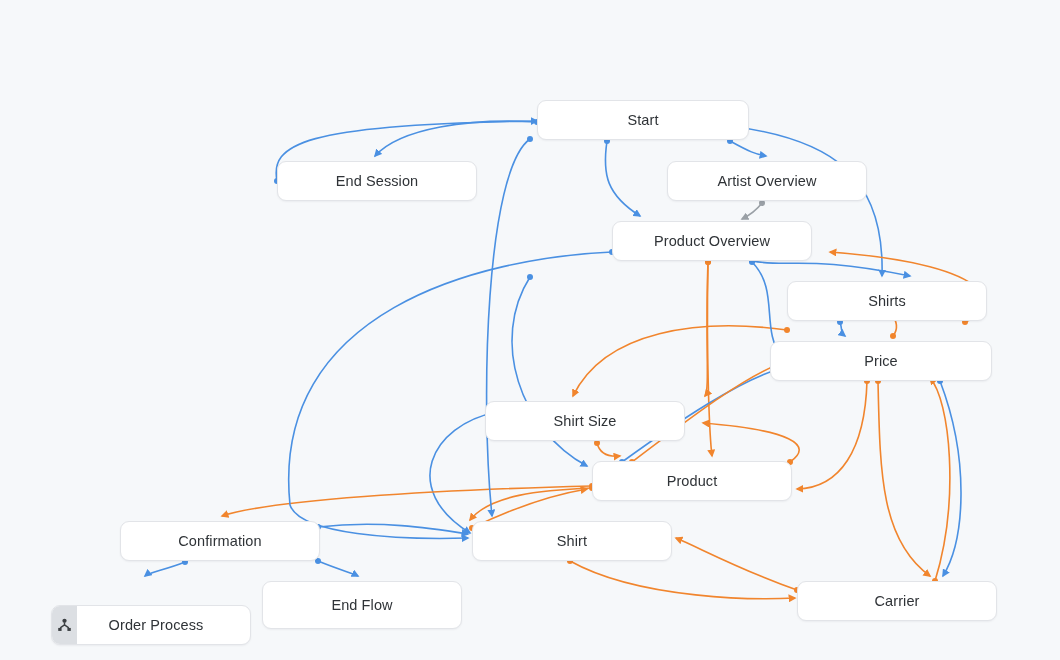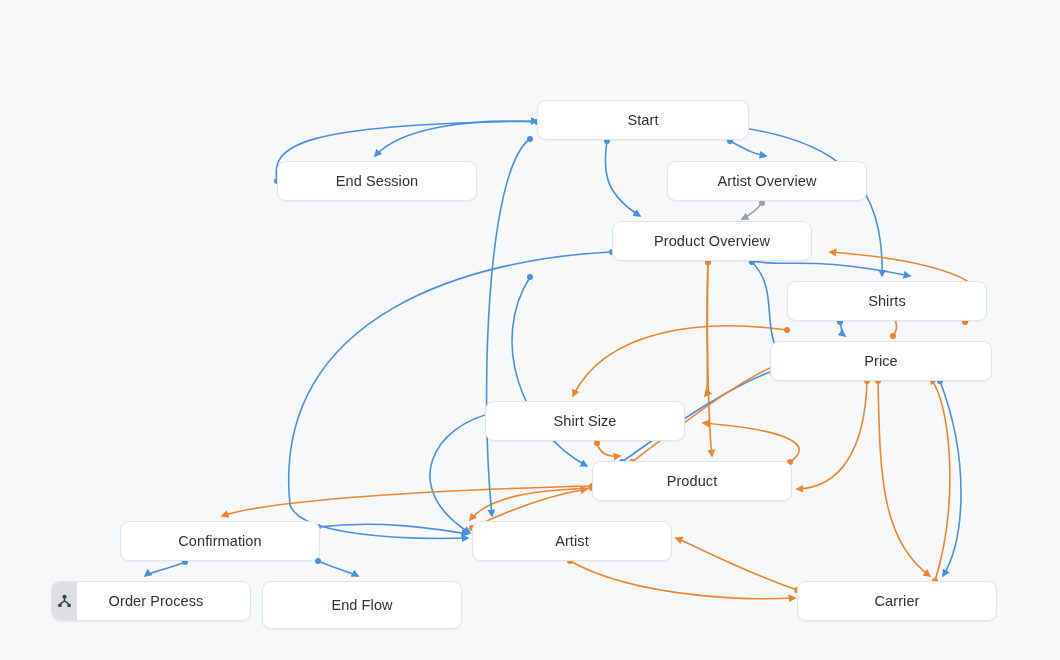--- a/index.html
+++ b/index.html
@@ -44,20 +44,21 @@
     color: #2f3337;
     letter-spacing: 0.1px;
     line-height: 1;
     text-align: center;
     white-space: nowrap;
     padding: 0 10px;
   }
   .node.has-badge {
     justify-content: flex-start;
     padding-left: 25px;
+    margin-top: 24px;
   }
   .node.has-badge .node-label {
     flex: 1;
     text-align: center;
     padding-right: 25px;
   }
   .node-badge {
     position: absolute;
     left: 0;
     top: 0;
@@ -185,21 +186,21 @@
       <div class="node" style="left: 485px; top: 401px; width: 200px; height: 40px;">
         <div class="node-label">Shirt Size</div>
       </div>
       <div class="node" style="left: 592px; top: 461px; width: 200px; height: 40px;">
         <div class="node-label">Product</div>
       </div>
       <div class="node" style="left: 120px; top: 521px; width: 200px; height: 40px;">
         <div class="node-label">Confirmation</div>
       </div>
       <div class="node" style="left: 472px; top: 521px; width: 200px; height: 40px;">
-        <div class="node-label">Artist</div>
+        <div class="node-label">Shirt</div>
       </div>
       <div class="node has-badge" style="left: 51px; top: 581px; width: 200px; height: 40px;">
         <div class="node-badge">
           <svg width="15" height="15" viewBox="0 0 16 16" fill="#3c4043">
             <circle cx="8" cy="3" r="2.3"></circle>
             <path d="M8 5.1 V7.4 M8 7.4 L3.4 10.6 M8 7.4 L12.6 10.6" stroke="#3c4043" stroke-width="1.5" fill="none"></path>
             <rect x="1.3" y="10.6" width="3.6" height="3.2"></rect>
             <rect x="11.1" y="10.6" width="3.6" height="3.2"></rect>
           </svg>
         </div>

